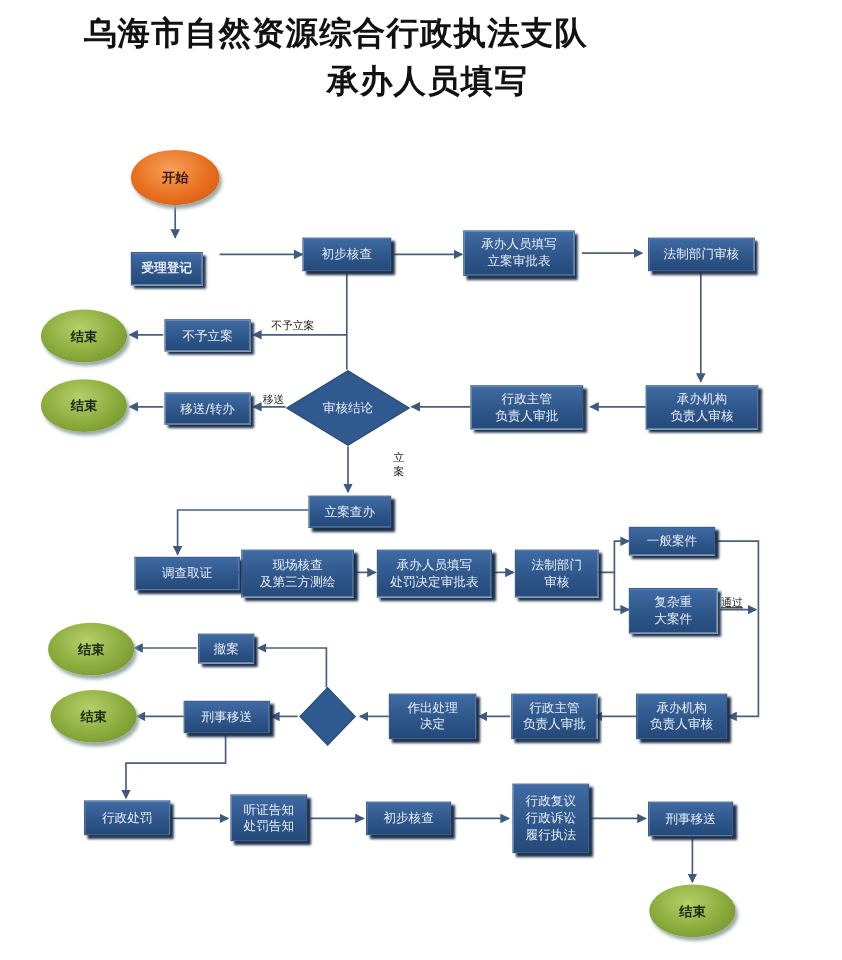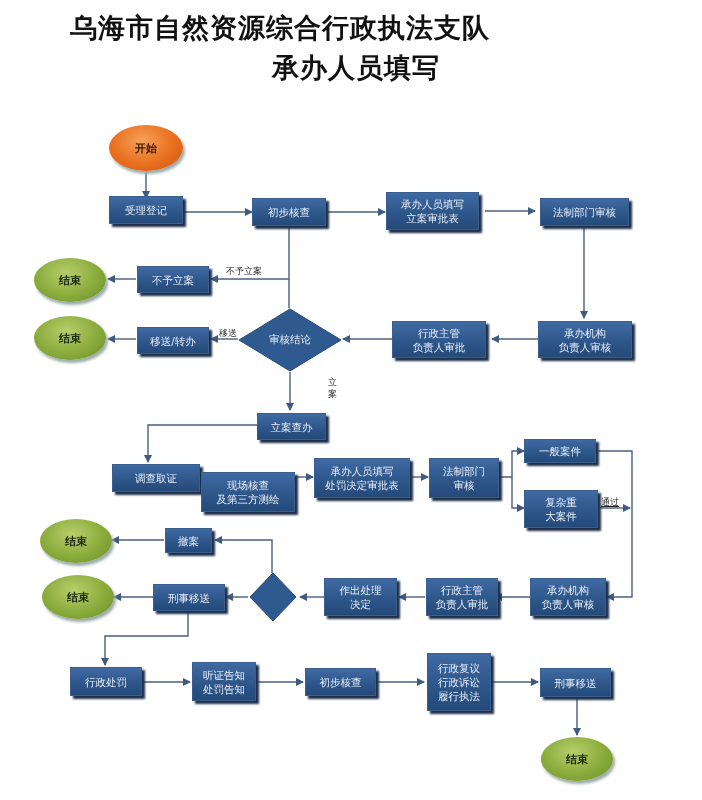--- a/index.html
+++ b/index.html
@@ -84,21 +84,21 @@
 
     <path d="M143,682 H190" marker-end="url(#ah)"></path>
     <path d="M258,682 H303" marker-end="url(#ah)"></path>
     <path d="M378,682 H424" marker-end="url(#ah)"></path>
     <path d="M492,682 H538" marker-end="url(#ah)"></path>
     <path d="M577,697 V735" marker-end="url(#ah)"></path>
   </g>
 </svg>
 
 <div class="ellipse start" style="left:109px;top:125px;width:74px;height:46px;">开始</div>
-<div class="box" style="left:109px;top:196px;width:74px;height:28px;">受理登记</div>
+<div class="box" style="left:109px;top:210px;width:60px;height:28px;font-weight:bold;">受理登记</div>
 <div class="box" style="left:252px;top:198px;width:74px;height:28px;">初步核查</div>
 <div class="box" style="left:386px;top:192px;width:93px;height:38px;white-space:pre-line;">承办人员填写
 立案审批表</div>
 <div class="box" style="left:540px;top:198px;width:89px;height:28px;">法制部门审核</div>
 
 <div class="ellipse end" style="left:34px;top:258px;width:72px;height:44px;">结束</div>
 <div class="box" style="left:137px;top:266px;width:72px;height:27px;">不予立案</div>
 <div class="elabel" style="left:226px;top:265px;">不予立案</div>
 
 <div class="ellipse end" style="left:34px;top:316px;width:72px;height:44px;">结束</div>
@@ -114,21 +114,21 @@
 
 <div class="box" style="left:392px;top:321px;width:94px;height:37px;white-space:pre-line;">行政主管
 负责人审批</div>
 <div class="box" style="left:538px;top:321px;width:94px;height:37px;white-space:pre-line;">承办机构
 负责人审核</div>
 
 <div class="elabel v" style="left:300px;top:376px;">立案</div>
 <div class="box" style="left:257px;top:413px;width:69px;height:27px;">立案查办</div>
 
 <div class="box" style="left:112px;top:464px;width:88px;height:28px;">调查取证</div>
-<div class="box" style="left:201px;top:472px;width:94px;height:40px;white-space:pre-line;">现场核查
+<div class="box" style="left:201px;top:458px;width:94px;height:40px;white-space:pre-line;">现场核查
 及第三方测绘</div>
 <div class="box" style="left:314px;top:458px;width:96px;height:40px;white-space:pre-line;">承办人员填写
 处罚决定审批表</div>
 <div class="box" style="left:429px;top:458px;width:70px;height:40px;white-space:pre-line;">法制部门
 审核</div>
 
 <div class="box" style="left:524px;top:439px;width:72px;height:24px;">一般案件</div>
 <div class="box" style="left:524px;top:490px;width:74px;height:38px;white-space:pre-line;">复杂重
 大案件</div>
 <div class="elabel" style="left:601px;top:496px;text-decoration:underline;">通过</div>

